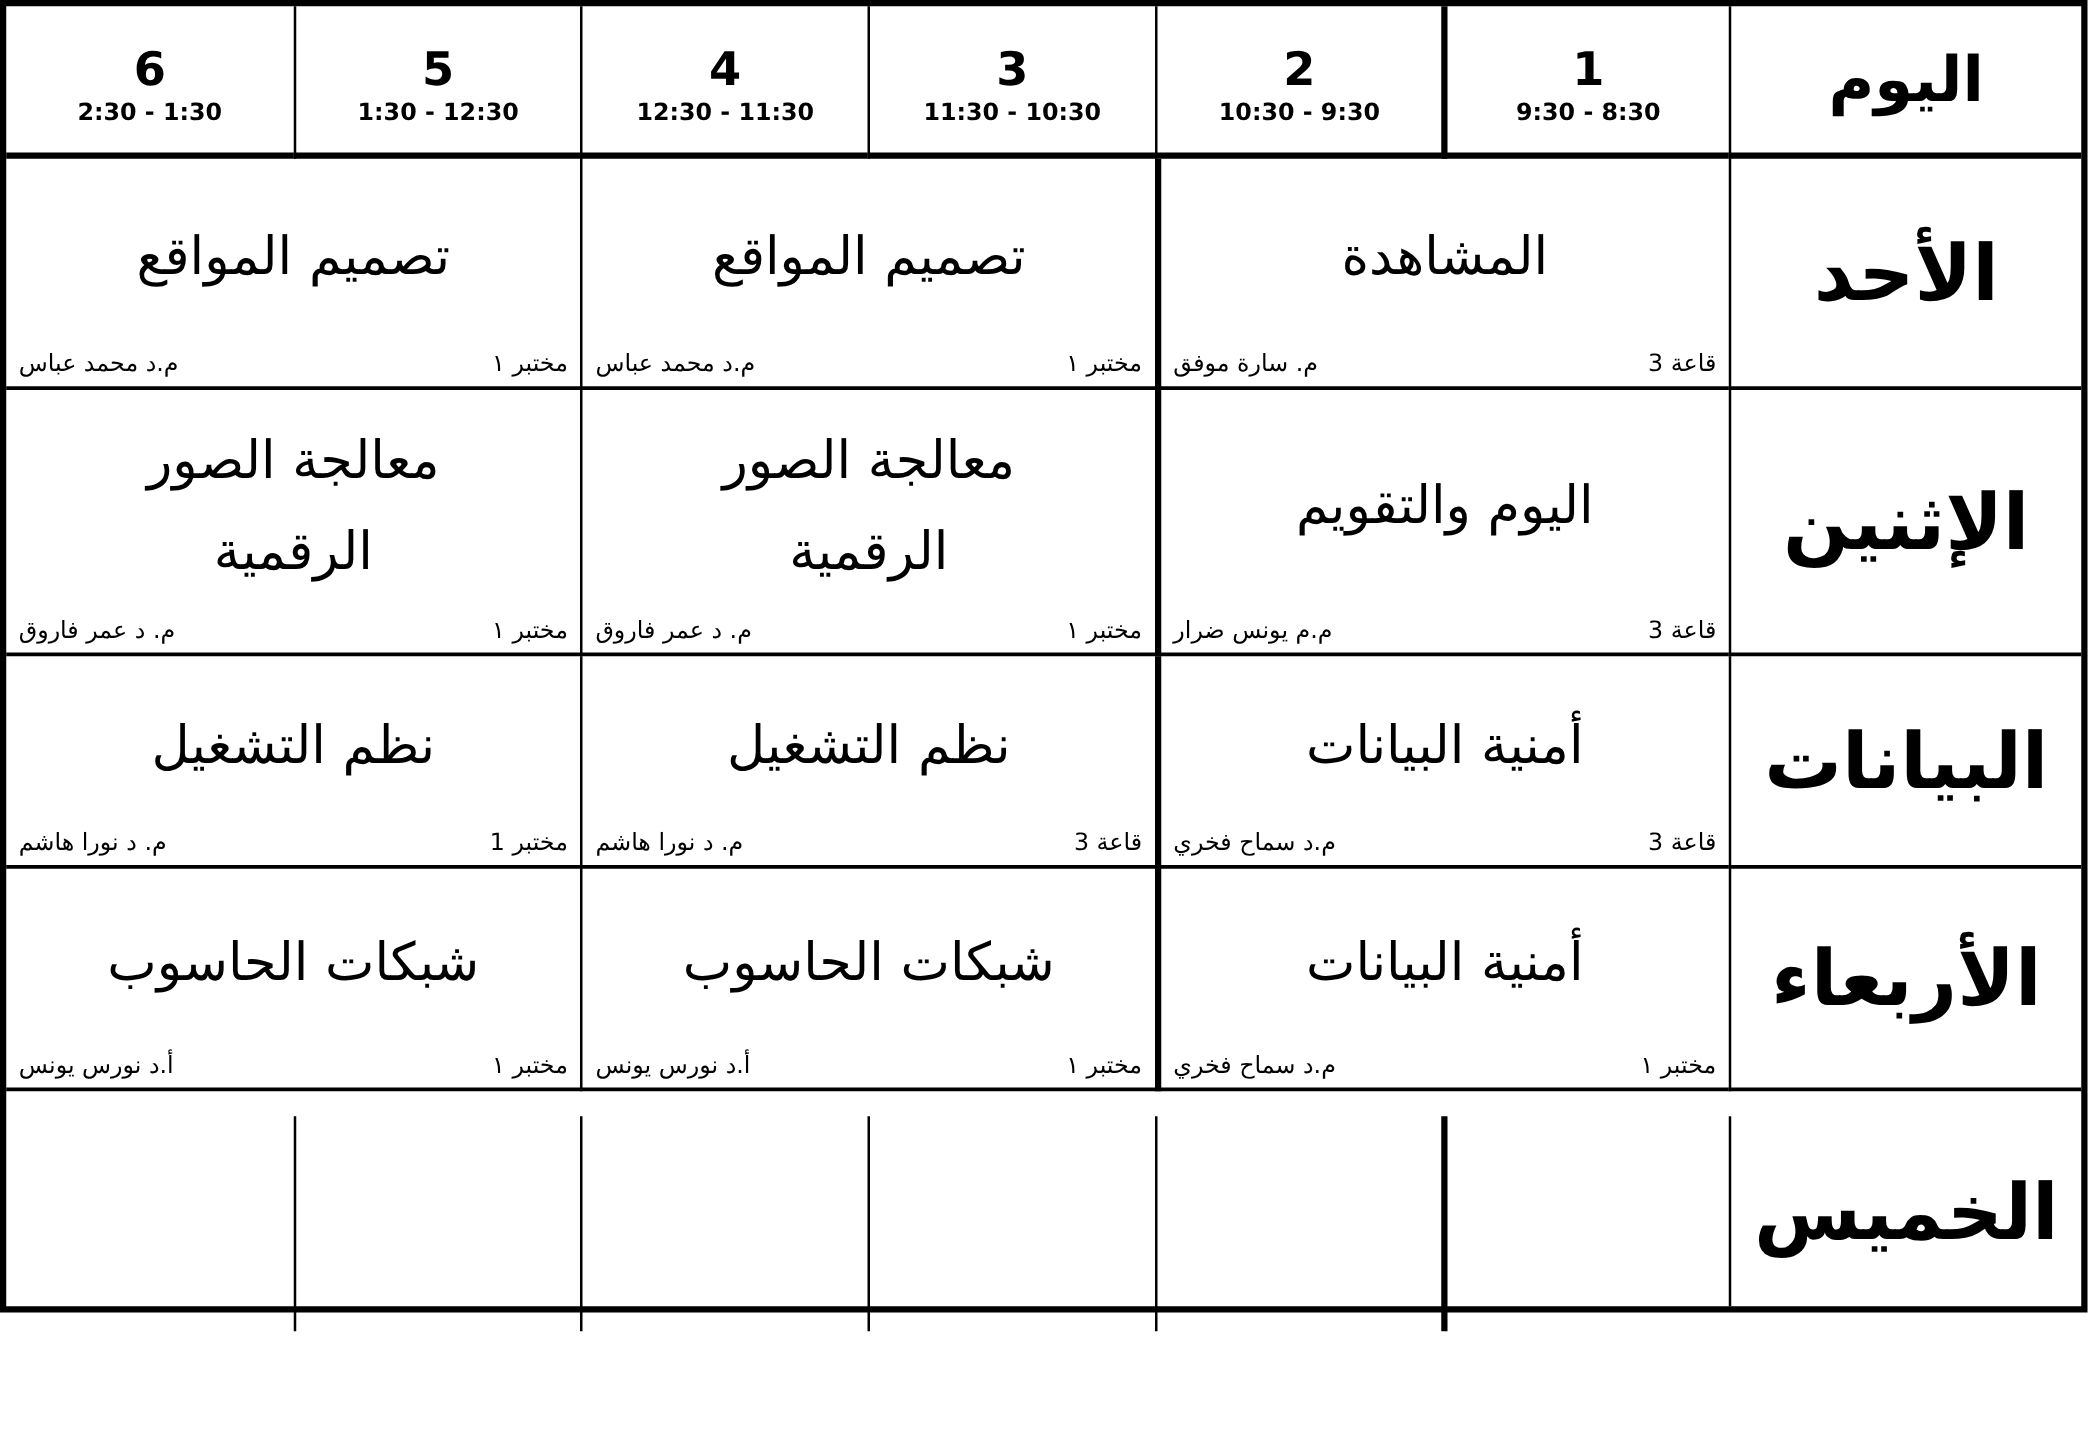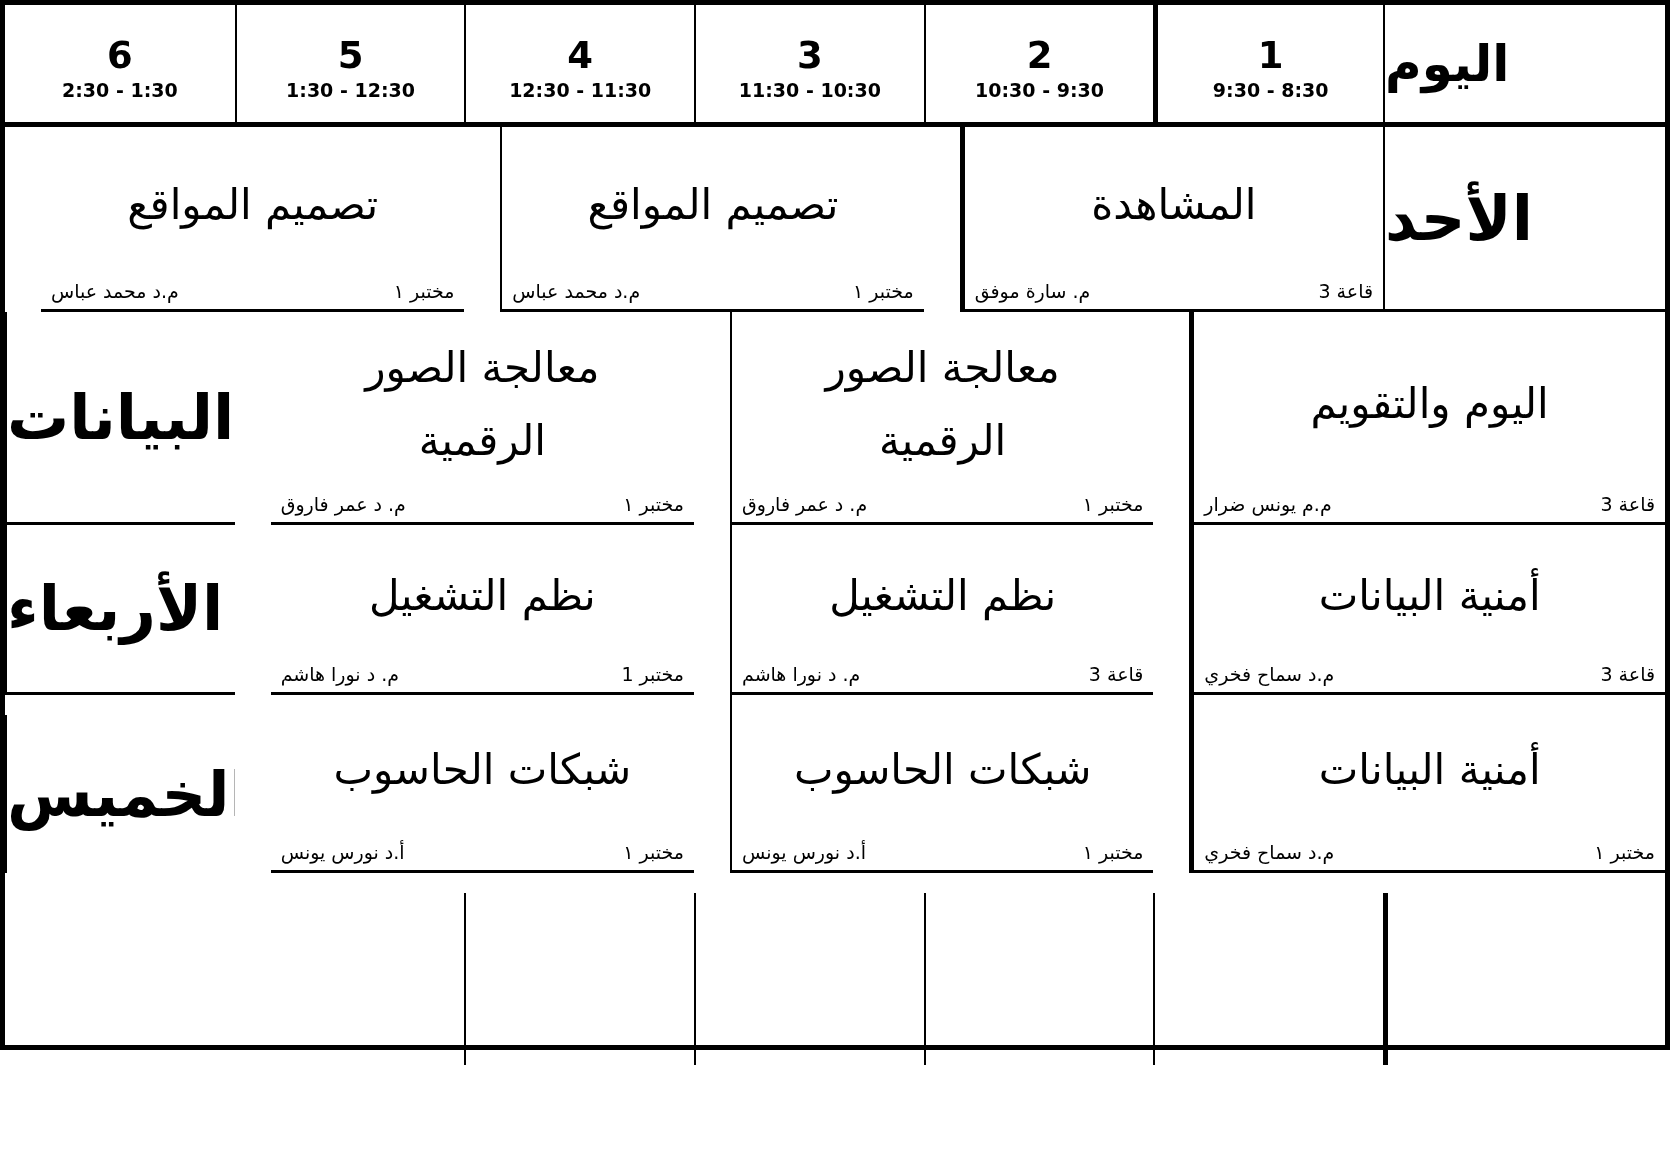--- a/index.html
+++ b/index.html
@@ -32,27 +32,27 @@
 
   .header-period {
     align-items: center;
     justify-content: center;
     padding-top: 10px;
   }
   .period-number { font-size: 37px; font-weight: bold; line-height: 1.1; }
   .period-time   { font-size: 19px; font-weight: bold; margin-top: 3px; }
 
   .header-day, .day-cell {
-    align-items: flex-end;
+    align-items: center;
     justify-content: center;
   }
   .header-day .day-word { font-size: 50px; font-weight: bold; }
   .day-name { font-size: 62px; font-weight: bold; }
 
-  .class-cell { justify-content: space-between; margin-left: 36px; }
+  .class-cell { justify-content: space-between; }
   .class-title {
     flex: 1;
     display: flex;
     align-items: center;
     justify-content: center;
     text-align: center;
     font-size: 42px;
     line-height: 1.75;
     padding: 4px 10px 0;
   }
@@ -124,20 +124,23 @@
   <div class="cell class-cell last-col" style="grid-column: span 2">
     <div class="class-title">
         <span>تصميم المواقع</span>
       </div>
     <div class="class-footer">
       <span>مختبر ١</span>
       <span>م.د محمد عباس</span>
     </div>
   </div>
 
+  <div class="cell day-cell">
+    <span class="day-name">الإثنين</span>
+  </div>
   <div class="cell class-cell day-sep" style="grid-column: span 2">
     <div class="class-title">
         <span>اليوم والتقويم</span>
       </div>
     <div class="class-footer">
       <span>قاعة 3</span>
       <span>م.م يونس ضرار</span>
     </div>
   </div>
   <div class="cell class-cell" style="grid-column: span 2">

